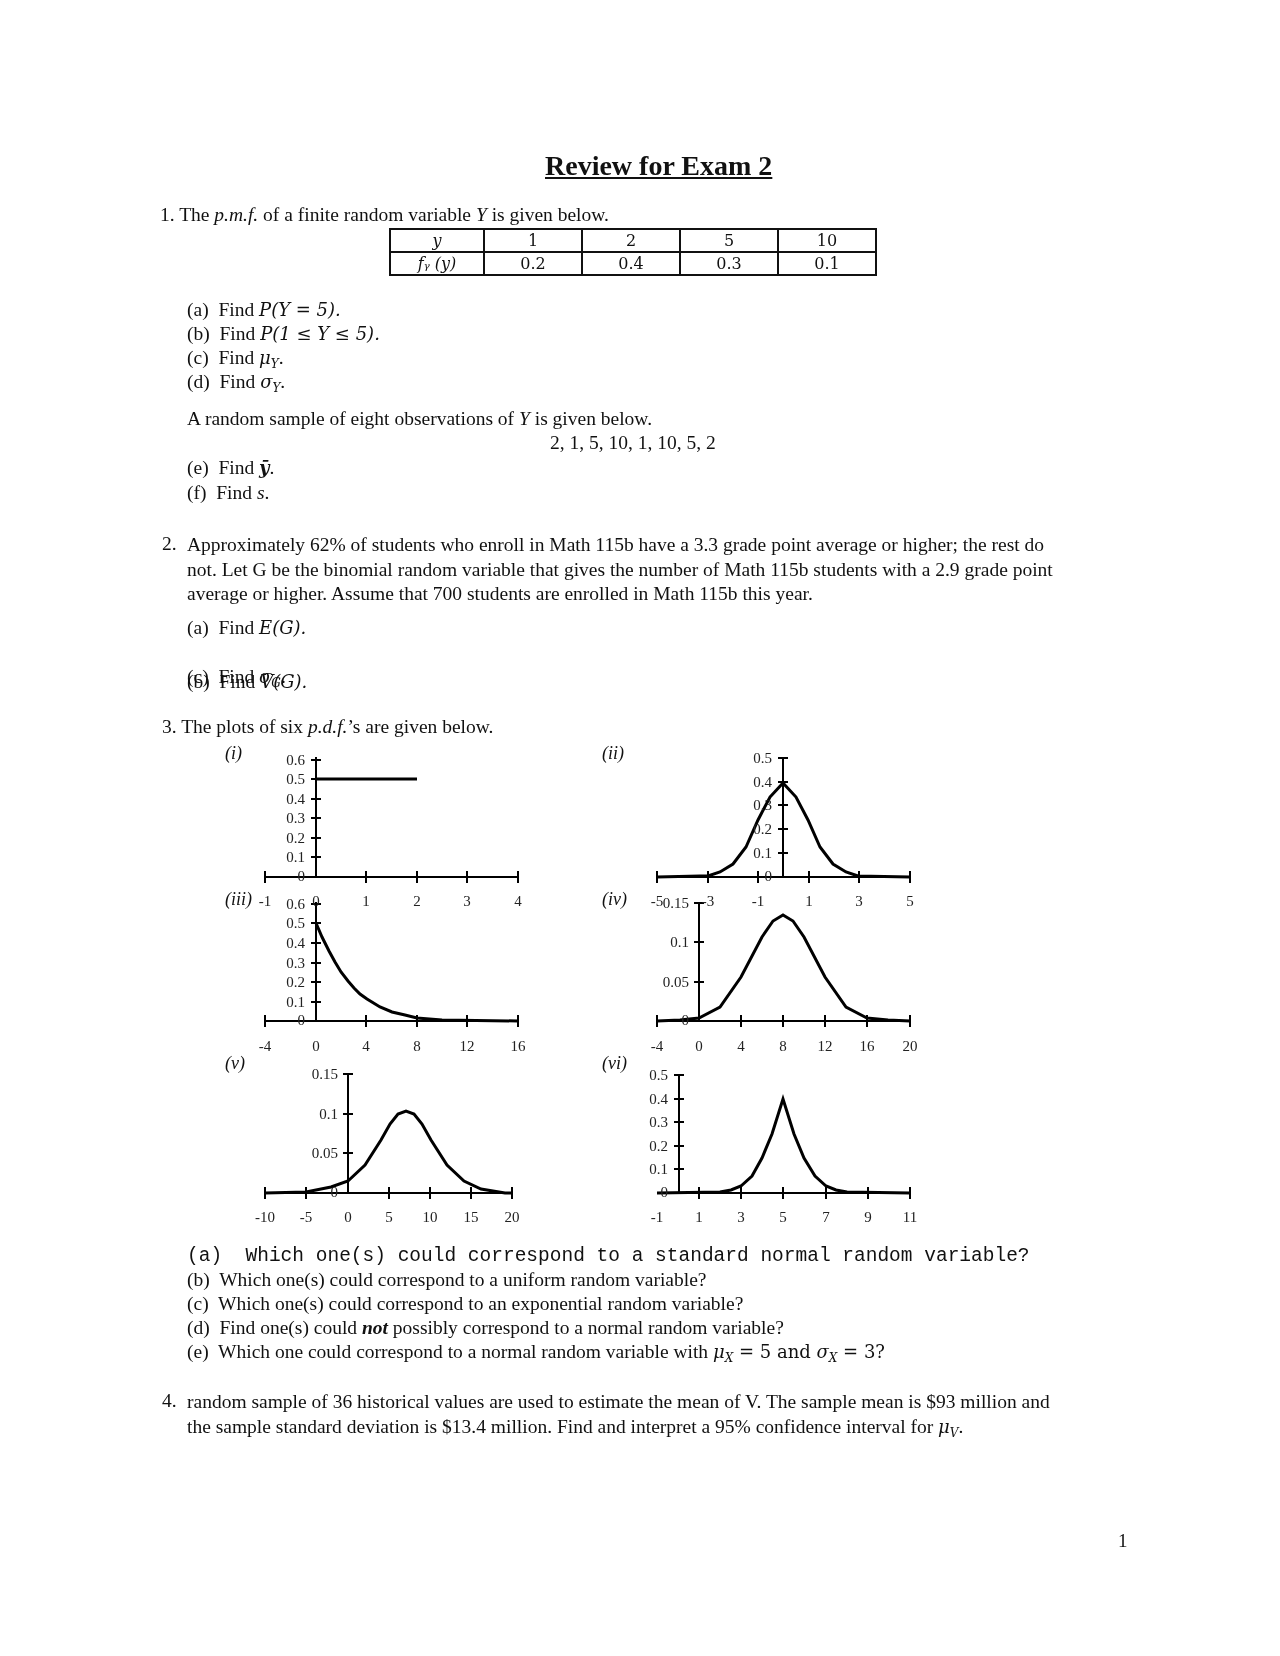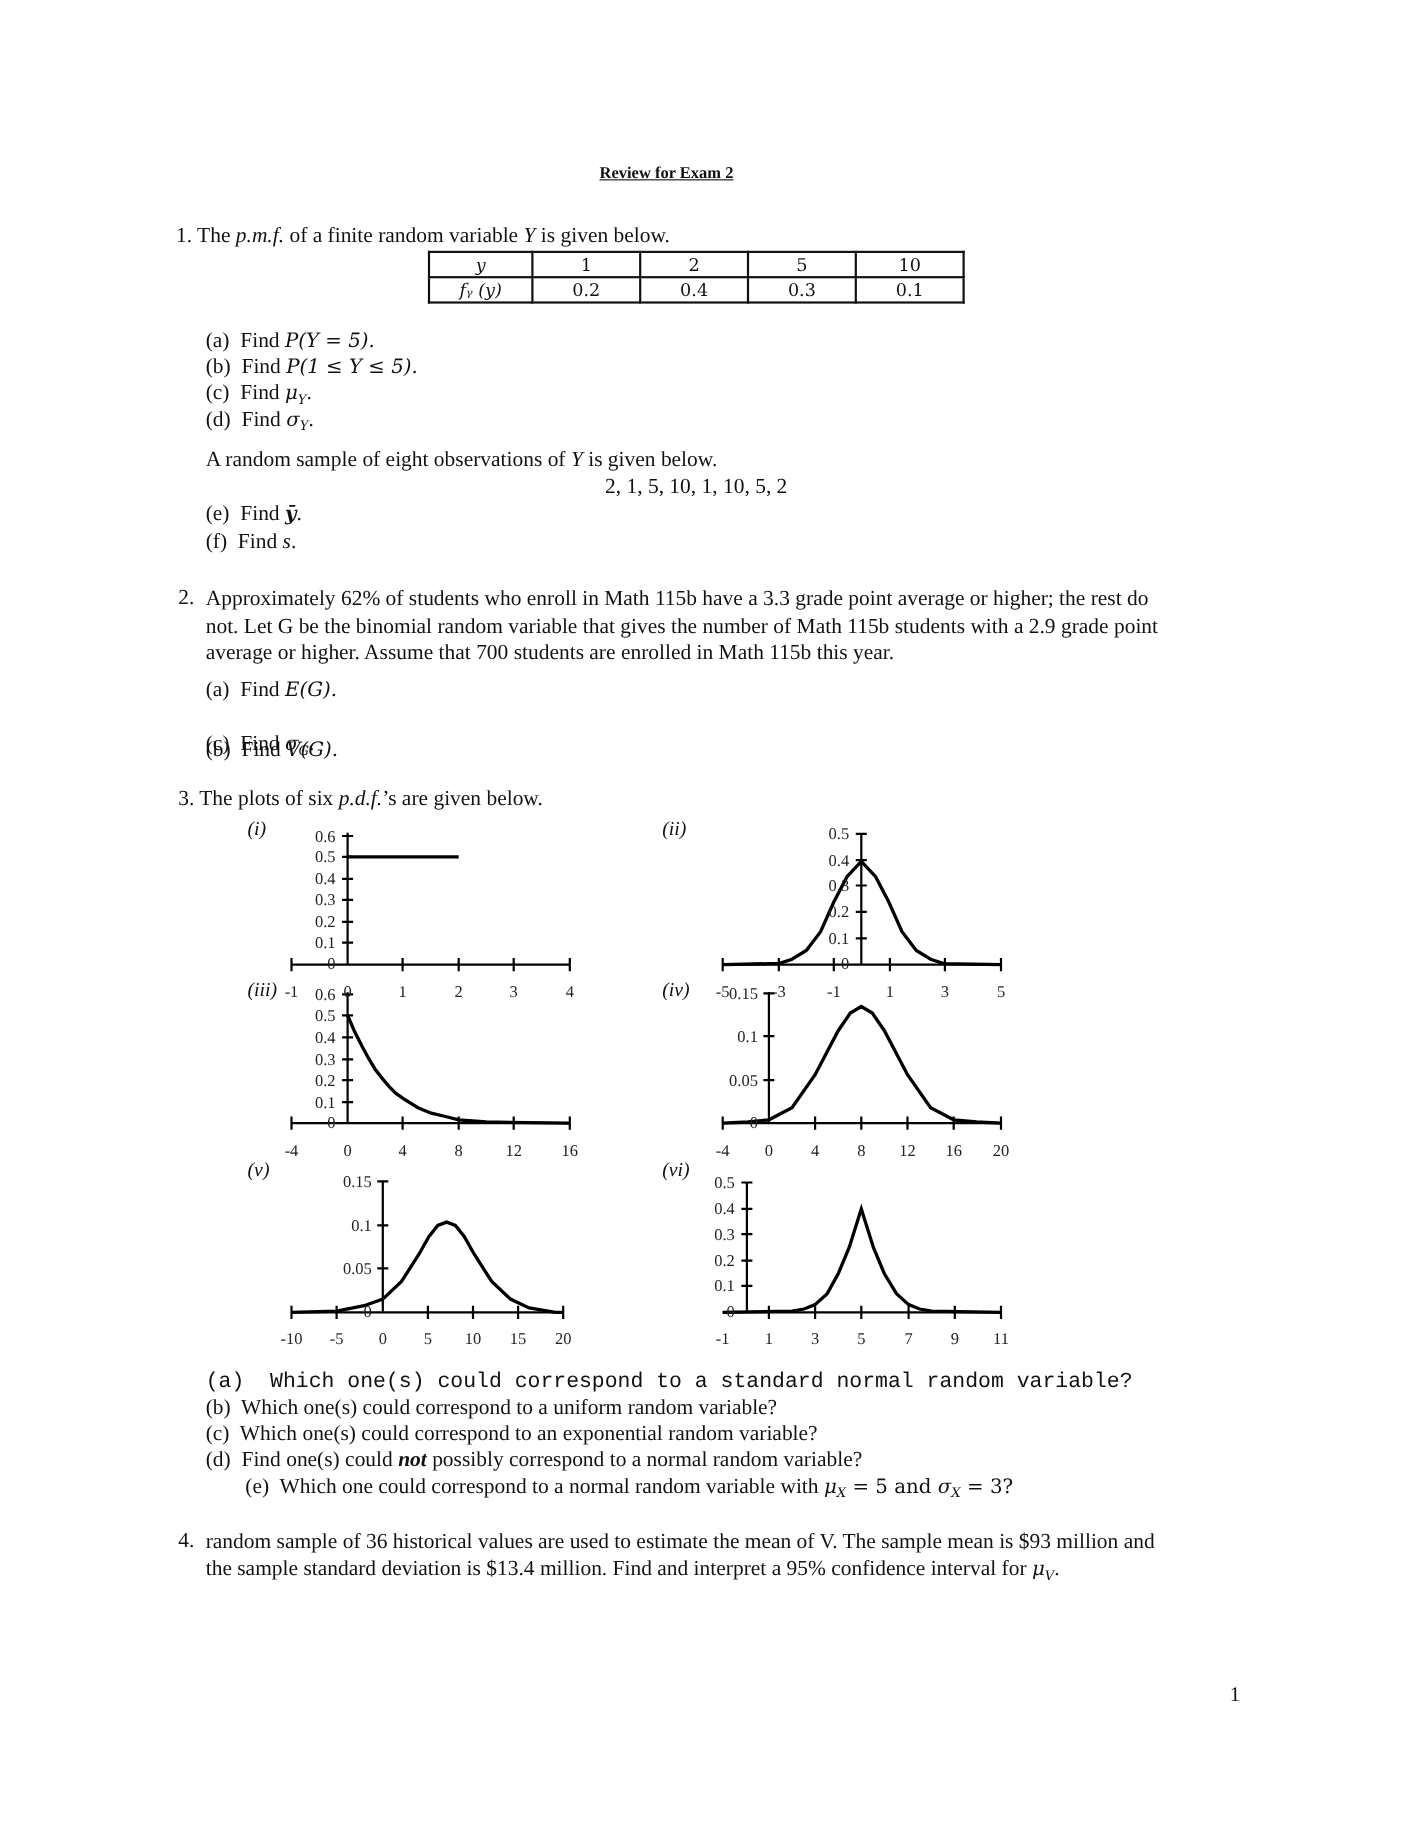--- a/index.html
+++ b/index.html
@@ -1,19 +1,19 @@
 <!DOCTYPE html>
 <html><head>
 <meta charset="utf-8">
 <style>
   html, body { margin:0; padding:0; background:#ffffff; }
   body { width:1280px; height:1656px; position:relative; overflow:hidden;
          font-family:"Liberation Serif", serif; color:#111; font-size:19.5px; }
   .abs { position:absolute; white-space:nowrap; }
-  .title { font-weight:bold; text-decoration:underline; font-size:15px; }
+  .title { font-weight:bold; text-decoration:underline; font-size:28px; }
   .math { font-family:"DejaVu Serif", serif; font-style:italic; font-size:18px; }
   .mathu { font-family:"DejaVu Serif", serif; font-size:18px; }
   .sub { font-size:12px; vertical-align:-4px; font-family:"DejaVu Serif", serif; font-style:italic; }
   i { font-style:italic; }
   table.pmf { position:absolute; left:389px; top:228px; border-collapse:collapse; }
   table.pmf td { border:2px solid #111; width:96px; height:21px; padding:0; text-align:center;
                  font-family:"DejaVu Serif", serif; font-size:16px; line-height:20px; }
   table.pmf td.hdr { width:92px; font-style:italic; }
   .para { position:absolute; width:945px; line-height:24.5px; }
   svg text { font-family:"Liberation Serif", serif; font-size:15px; fill:#222; }
@@ -257,21 +257,21 @@
 </div>
 <div class="abs" style="left:187px; top:1269px;">
   <span>(b)</span>&nbsp; <span>Which one(s) could correspond to a uniform random variable?</span>
 </div>
 <div class="abs" style="left:187px; top:1293px;">
   <span>(c)</span>&nbsp; <span>Which one(s) could correspond to an exponential random variable?</span>
 </div>
 <div class="abs" style="left:187px; top:1317px;">
   <span>(d)</span>&nbsp; <span>Find one(s) could </span><b><i>not</i></b><span> possibly correspond to a normal random variable?</span>
 </div>
-<div class="abs" style="left:187px; top:1341px;margin-left:36px;">
+<div class="abs" style="left:187px; top:1341px;">
   <span>(e)</span>&nbsp; <span>Which one could correspond to a normal random variable with </span><span class="math">μ</span><span class="sub">X</span><span class="mathu"> = 5 and </span><span class="math">σ</span><span class="sub">X</span><span class="mathu"> = 3?</span>
 </div>
 
 <div class="abs" style="left:162px; top:1390px;">4.</div>
 <div class="para" style="left:187px; top:1390px; width:960px;">
   <div>random sample of 36 historical values are used to estimate the mean of V.  The sample mean is $93 million and</div>
   <div><span>the sample standard deviation is $13.4 million.  Find and interpret a 95% confidence interval for </span><span class="math">μ</span><span class="sub">V</span><span>.</span></div>
 </div>
 
 <div class="abs pagenum" style="left:1118px; top:1530px;">1</div>

